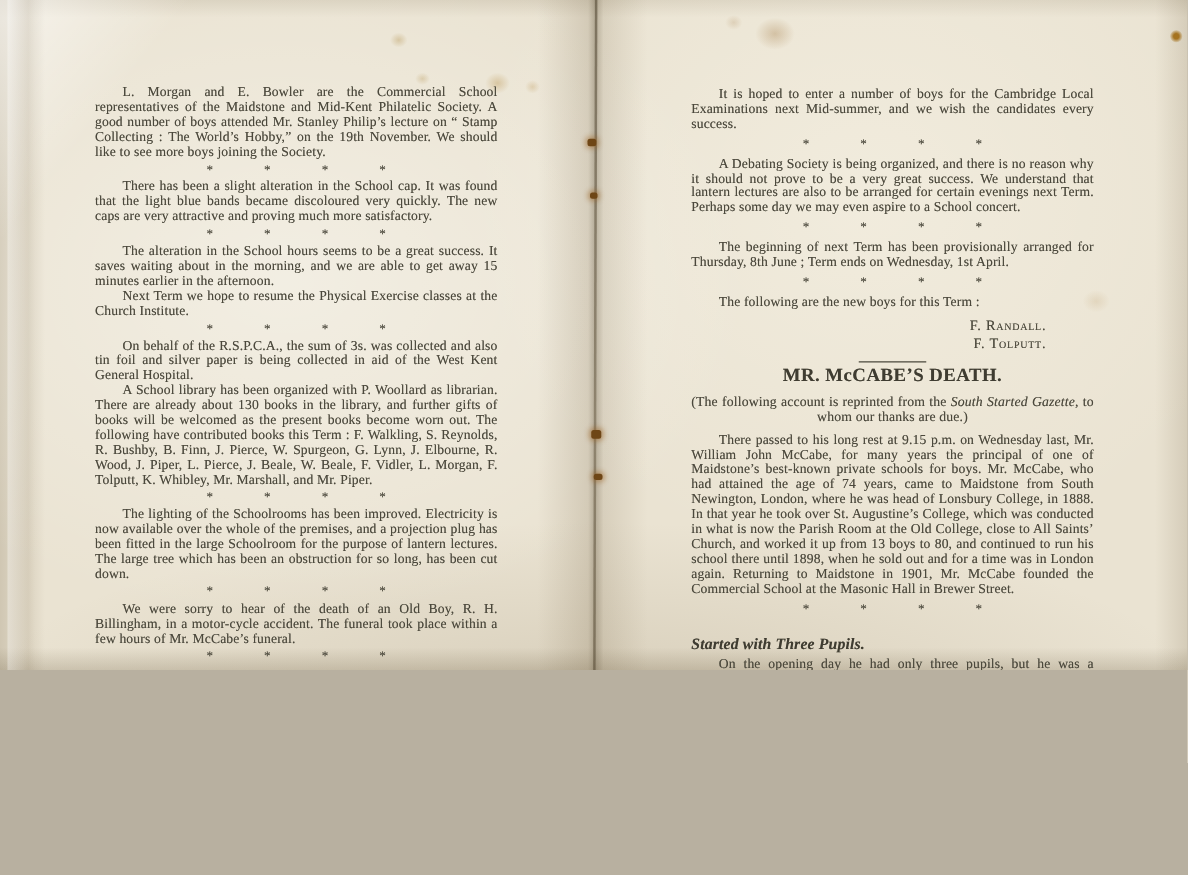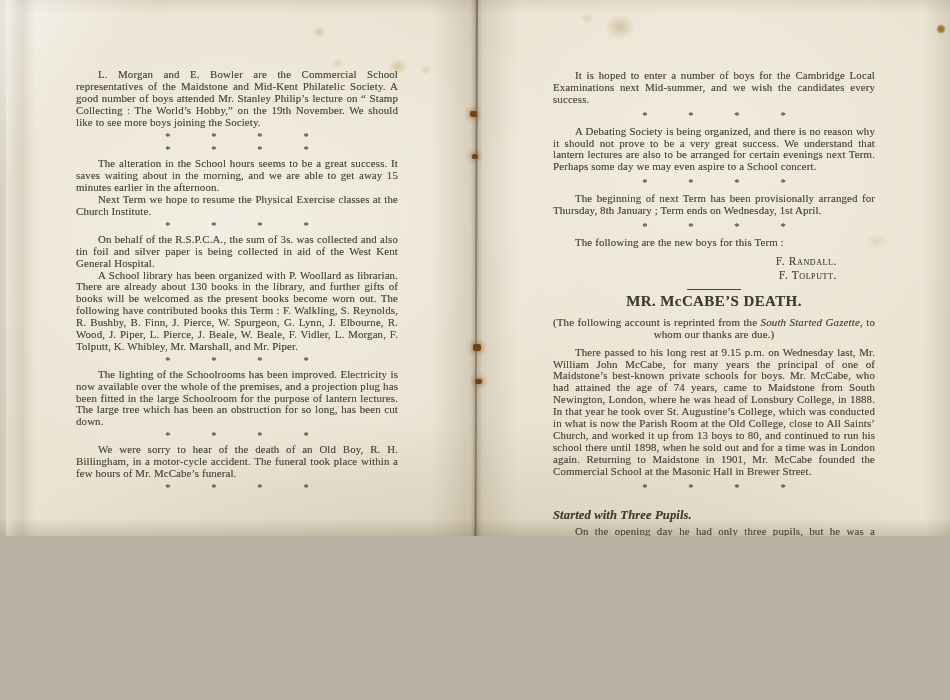--- a/index.html
+++ b/index.html
@@ -76,39 +76,40 @@
   <div class="stain" style="left:604px;top:14px;width:32px;height:26px;background:radial-gradient(rgba(150,105,45,0.30),rgba(150,105,45,0) 70%);"></div>
   <div class="stain" style="left:580px;top:12px;width:14px;height:12px;background:radial-gradient(rgba(150,105,45,0.18),rgba(150,105,45,0) 70%);"></div>
   <div class="stain" style="left:936px;top:24px;width:10px;height:10px;background:radial-gradient(#a5731f 30%,rgba(165,115,31,0) 75%);"></div>
   <div class="stain" style="left:888px;top:570px;width:13px;height:12px;background:radial-gradient(rgba(160,115,45,0.32),rgba(160,115,45,0) 70%);"></div>
   <div class="stain" style="left:866px;top:232px;width:22px;height:18px;background:radial-gradient(rgba(160,115,45,0.14),rgba(160,115,45,0) 70%);"></div>
   <div class="stain" style="left:694px;top:684px;width:12px;height:10px;background:radial-gradient(rgba(130,95,40,0.25),rgba(130,95,40,0) 70%);"></div>
 
   <div class="col col-left">
     <p class="para indent">L. Morgan and E. Bowler are the Commercial School representatives of the Maidstone and Mid-Kent Philatelic Society.  A good number of boys attended Mr. Stanley Philip’s lecture on “ Stamp Collecting : The World’s Hobby,” on the 19th November.  We should like to see more boys joining the Society.</p>
     <div class="sep">* * * *</div>
+    <p class="para indent">There has been a slight alteration in the School cap. It was found that the light blue bands became discoloured very quickly.  The new caps are very attractive and proving much more satisfactory.</p>
     <div class="sep">* * * *</div>
     <p class="para indent">The alteration in the School hours seems to be a great success.  It saves waiting about in the morning, and we are able to get away 15 minutes earlier in the afternoon.</p>
     <p class="para indent">Next Term we hope to resume the Physical Exercise classes at the Church Institute.</p>
     <div class="sep">* * * *</div>
     <p class="para indent">On behalf of the R.S.P.C.A., the sum of 3s. was collected and also tin foil and silver paper is being collected in aid of the West Kent General Hospital.</p>
     <p class="para indent">A School library has been organized with P. Woollard as librarian.  There are already about 130 books in the library, and further gifts of books will be welcomed as the present books become worn out.  The following have contributed books this Term :  F. Walkling,  S. Reynolds,  R. Bushby, B. Finn, J. Pierce, W. Spurgeon, G. Lynn, J. Elbourne, R. Wood, J. Piper, L. Pierce, J. Beale, W. Beale, F. Vidler, L. Morgan, F. Tolputt, K. Whibley, Mr. Marshall, and Mr. Piper.</p>
     <div class="sep">* * * *</div>
     <p class="para indent">The lighting of the Schoolrooms has been improved. Electricity is now available over the whole of the premises, and a projection plug has been fitted in the large Schoolroom for the purpose of lantern lectures.  The large tree which has been an obstruction for so long, has been cut down.</p>
     <div class="sep">* * * *</div>
     <p class="para indent">We were sorry to hear of the death of an Old Boy, R. H. Billingham, in a motor-cycle accident.  The funeral took place within a few hours of Mr. McCabe’s funeral.</p>
     <div class="sep">* * * *</div>
   </div>
 
   <div class="col col-right">
     <p class="para indent">It is hoped to enter a number of boys for the Cambridge Local Examinations next Mid-summer, and we wish the candidates every success.</p>
     <div class="sep">* * * *</div>
     <p class="para indent">A Debating Society is being organized, and there is no reason why it should not prove to be a very great success. We understand that lantern lectures are also to be arranged for certain evenings next Term.  Perhaps some day we may even aspire to a School concert.</p>
     <div class="sep">* * * *</div>
-    <p class="para indent">The beginning of next Term has been provisionally arranged for Thursday, 8th January ; Term ends on Wednesday, 1st April.</p>
+    <p class="para indent">The beginning of next Term has been provisionally arranged for Thursday, 8th June ; Term ends on Wednesday, 1st April.</p>
     <div class="sep">* * * *</div>
     <p class="para indent">The following are the new boys for this Term :</p>
     <div class="signature sig-first">F. Randall.</div>
     <div class="signature">F. Tolputt.</div>
     <hr class="rule">
     <h2 class="obit-heading">MR. McCABE’S DEATH.</h2>
     <p class="attribution"><span>(The following account is reprinted from the </span><span class="it">South Started Gazette,</span><span> to whom our thanks are due.)</span></p>
     <p class="para indent">There passed to his long rest at 9.15 p.m. on Wednesday last, Mr. William John McCabe, for many years the principal of one of Maidstone’s best-known private schools for boys. Mr. McCabe, who had attained the age of 74 years, came to Maidstone from South Newington, London, where he was head of Lonsbury College, in 1888.  In that year he took over St. Augustine’s College, which was conducted in what is now the Parish Room at the Old College, close to All Saints’ Church, and worked it up from 13 boys to 80, and continued to run his school there until 1898, when he sold out and for a time was in London again.  Returning to Maidstone in 1901, Mr. McCabe founded the Commercial School at the Masonic Hall in Brewer Street.</p>
     <div class="sep">* * * *</div>
     <h3 class="subheading">Started with Three Pupils.</h3>

